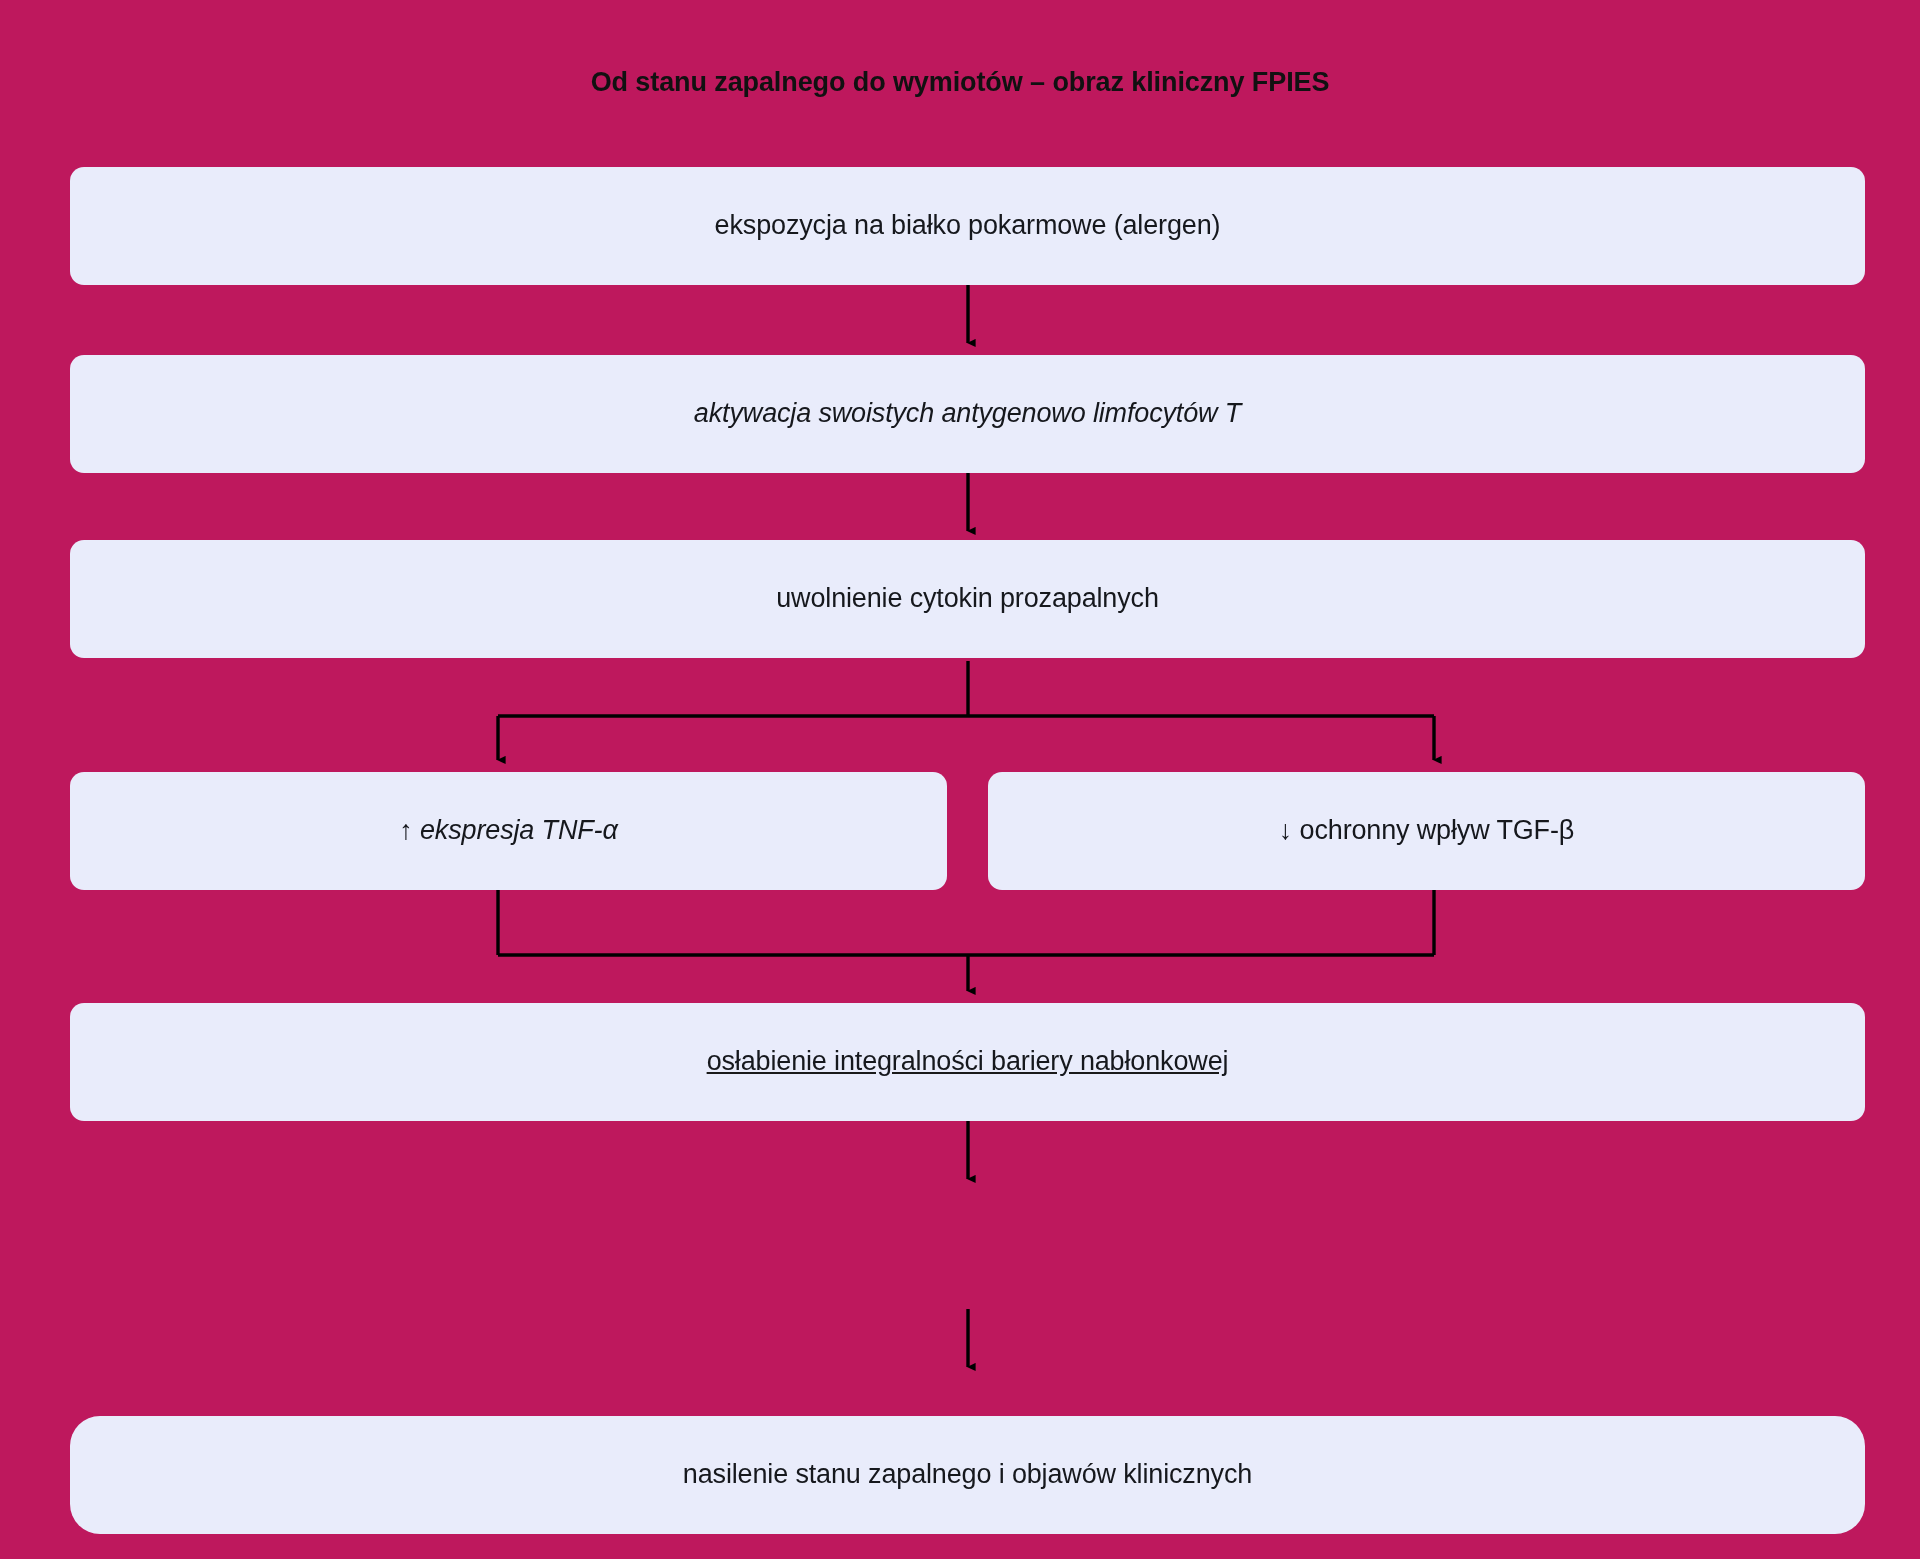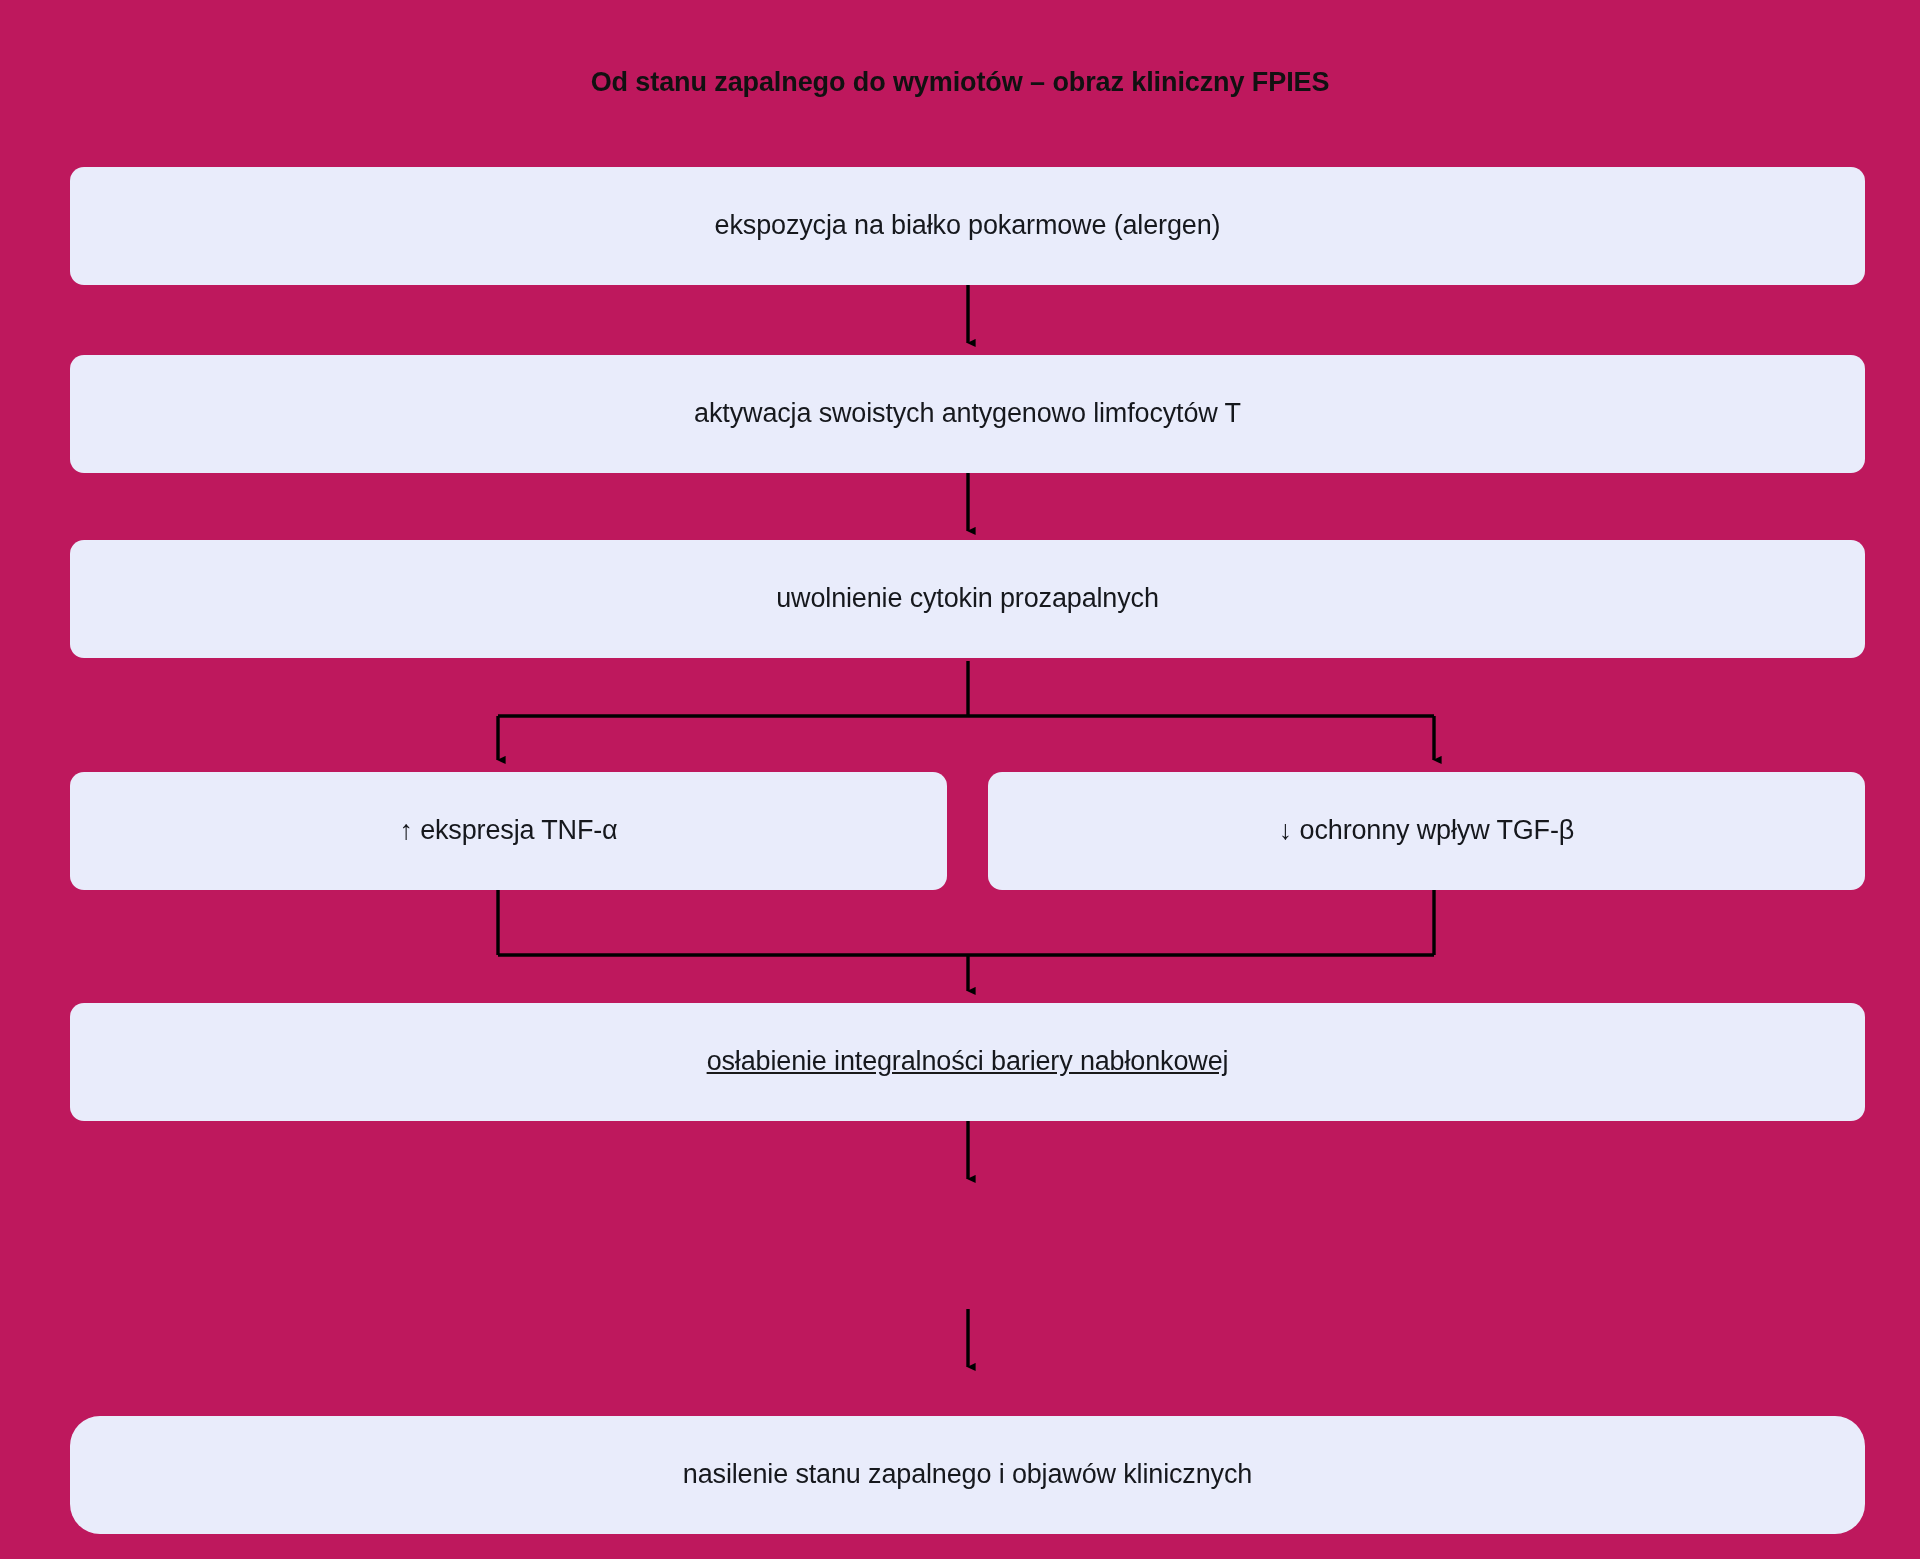--- a/index.html
+++ b/index.html
@@ -58,33 +58,33 @@
   }
 
   
   .node.wide {
     left: 70px;
     width: 1795px;
     height: 118px;
   }
 
   #node-exposure   { top: 167px; }
-  #node-tcells     { top: 355px; }
+  #node-tcells     { top: 355px; font-style: italic; }
   #node-cytokines  { top: 540px; }
   #node-barrier    { top: 1003px; text-decoration: underline; }
   #node-leakygut   { top: 1191px; }
   #node-inflam     { top: 1416px; border-radius: 30px; }
 
   
   .node.branch {
     top: 772px;
     height: 118px;
     width: 877px;
   }
-  #node-tnf  { left: 70px; }
+  #node-tnf  { left: 70px; font-style: italic; }
   #node-tgf  { left: 988px; }
 
   
   #connectors {
     position: absolute;
     left: 0;
     top: 0;
     width: 1920px;
     height: 1559px;
     pointer-events: none;

